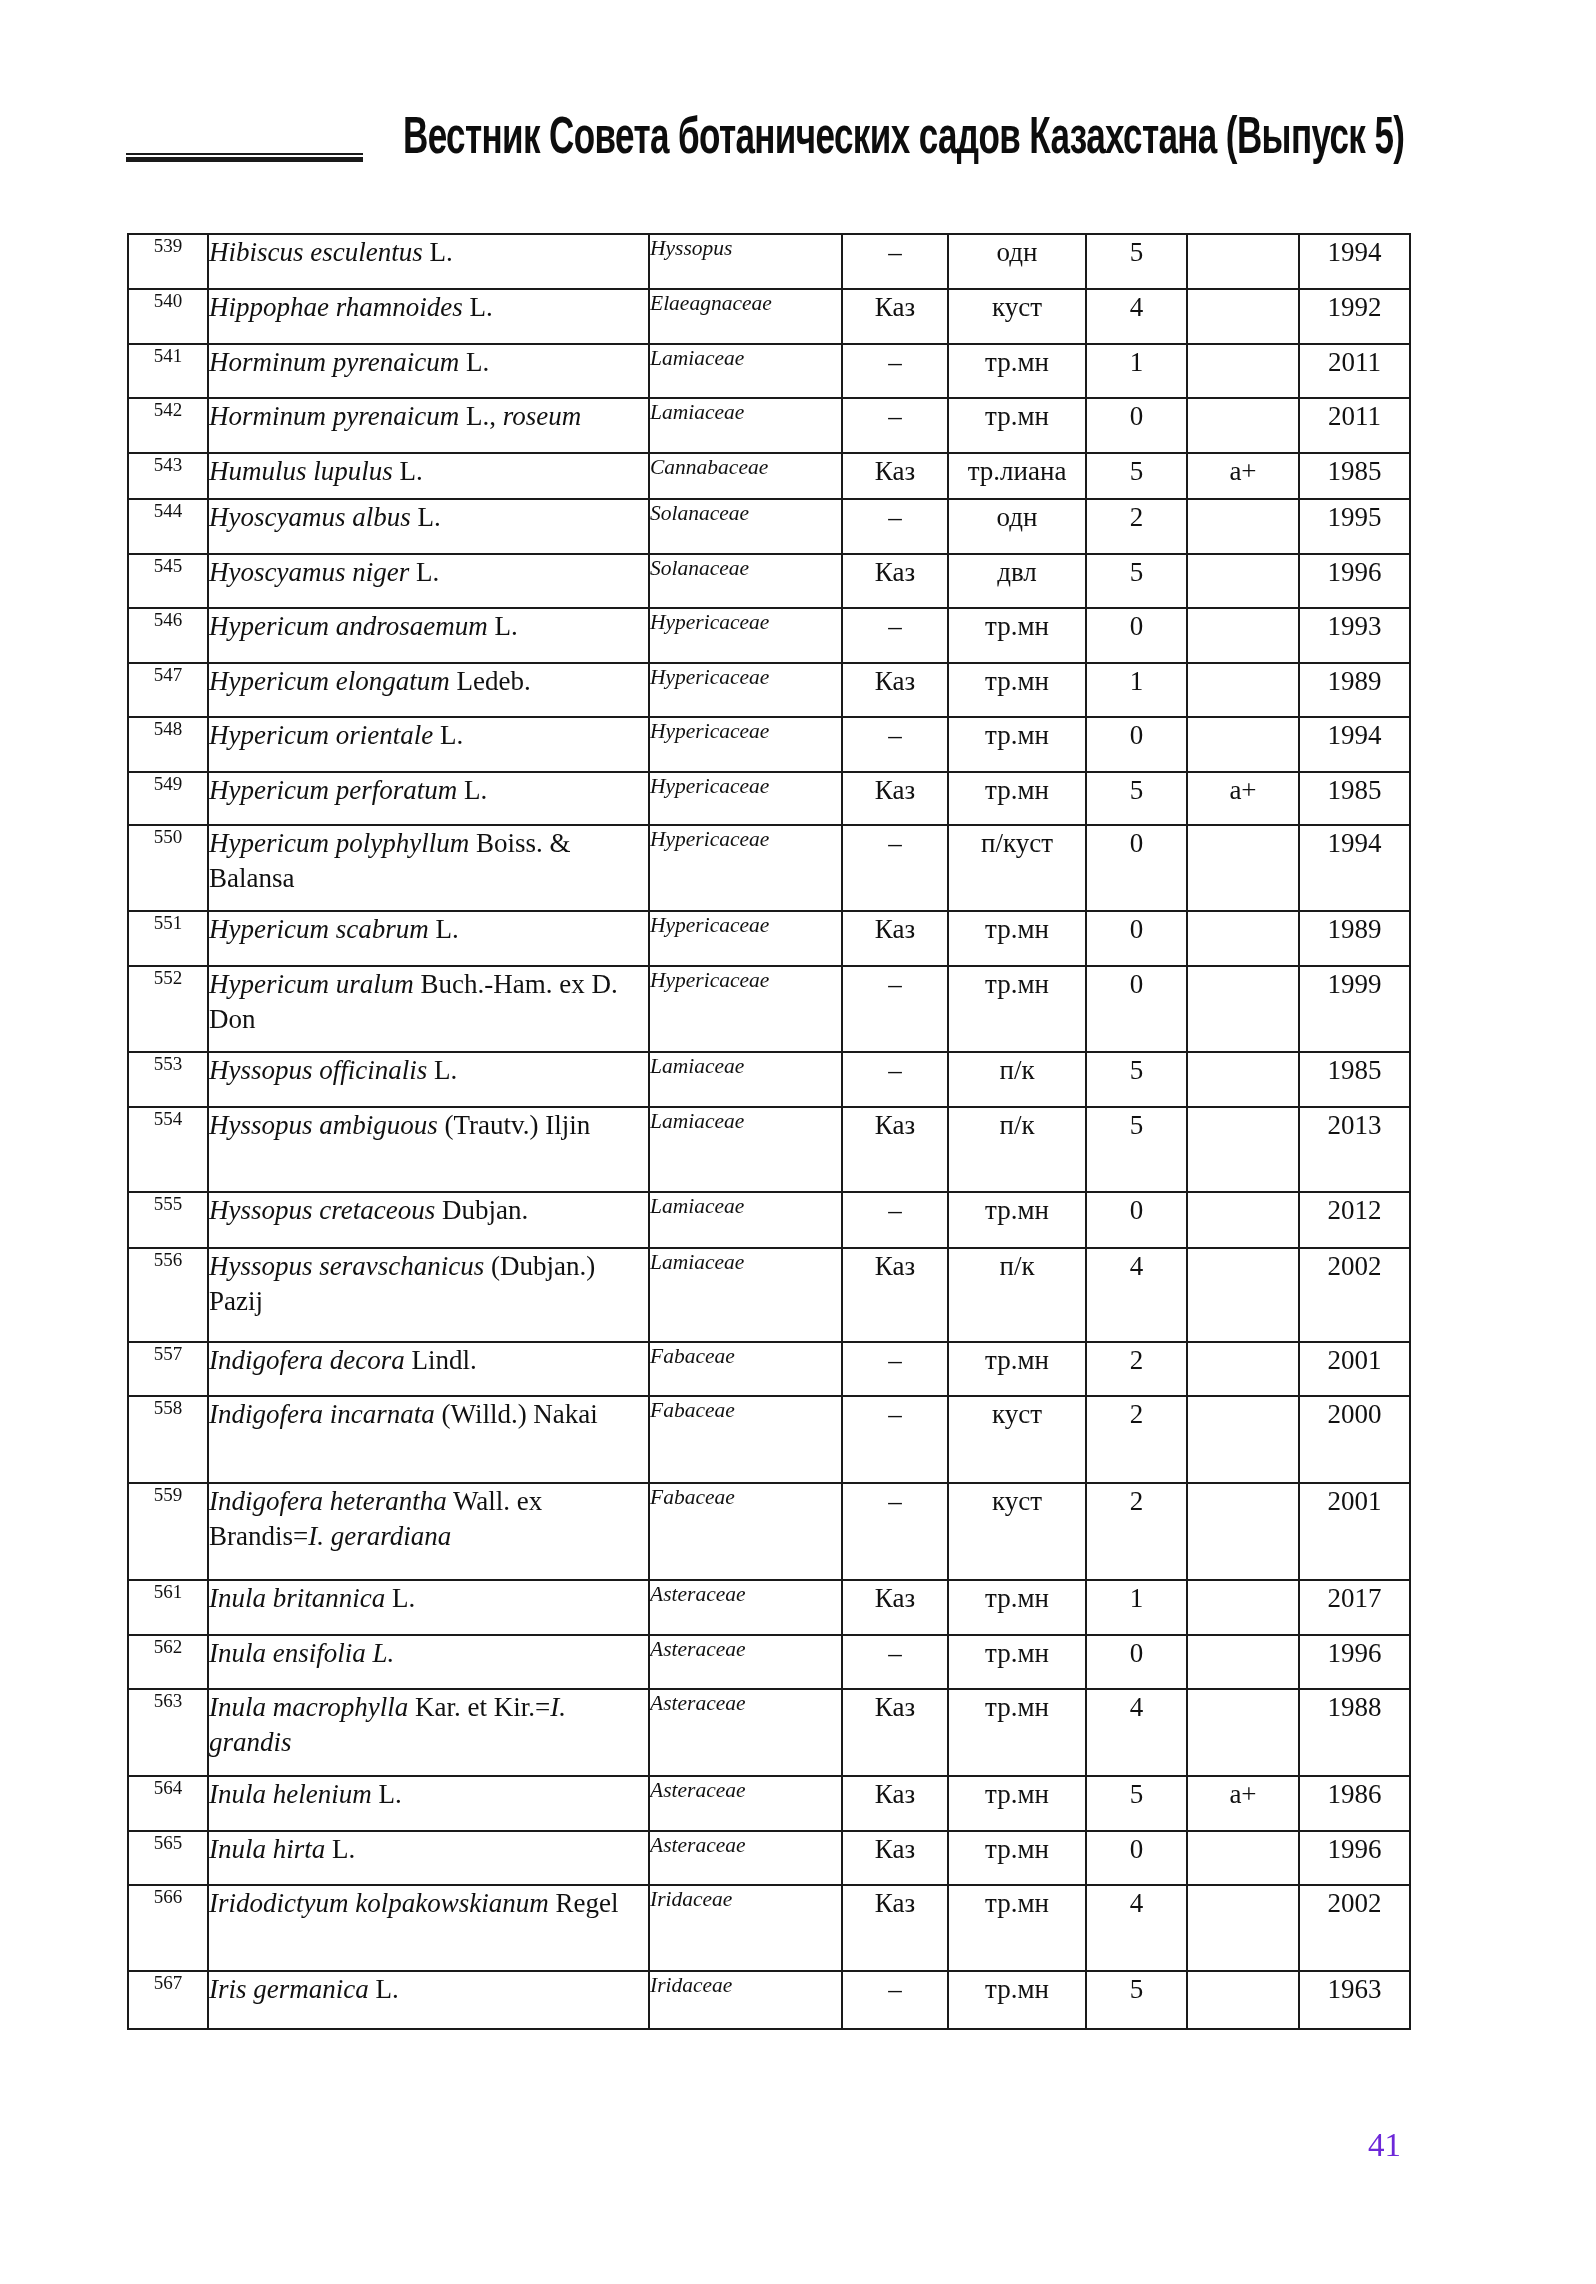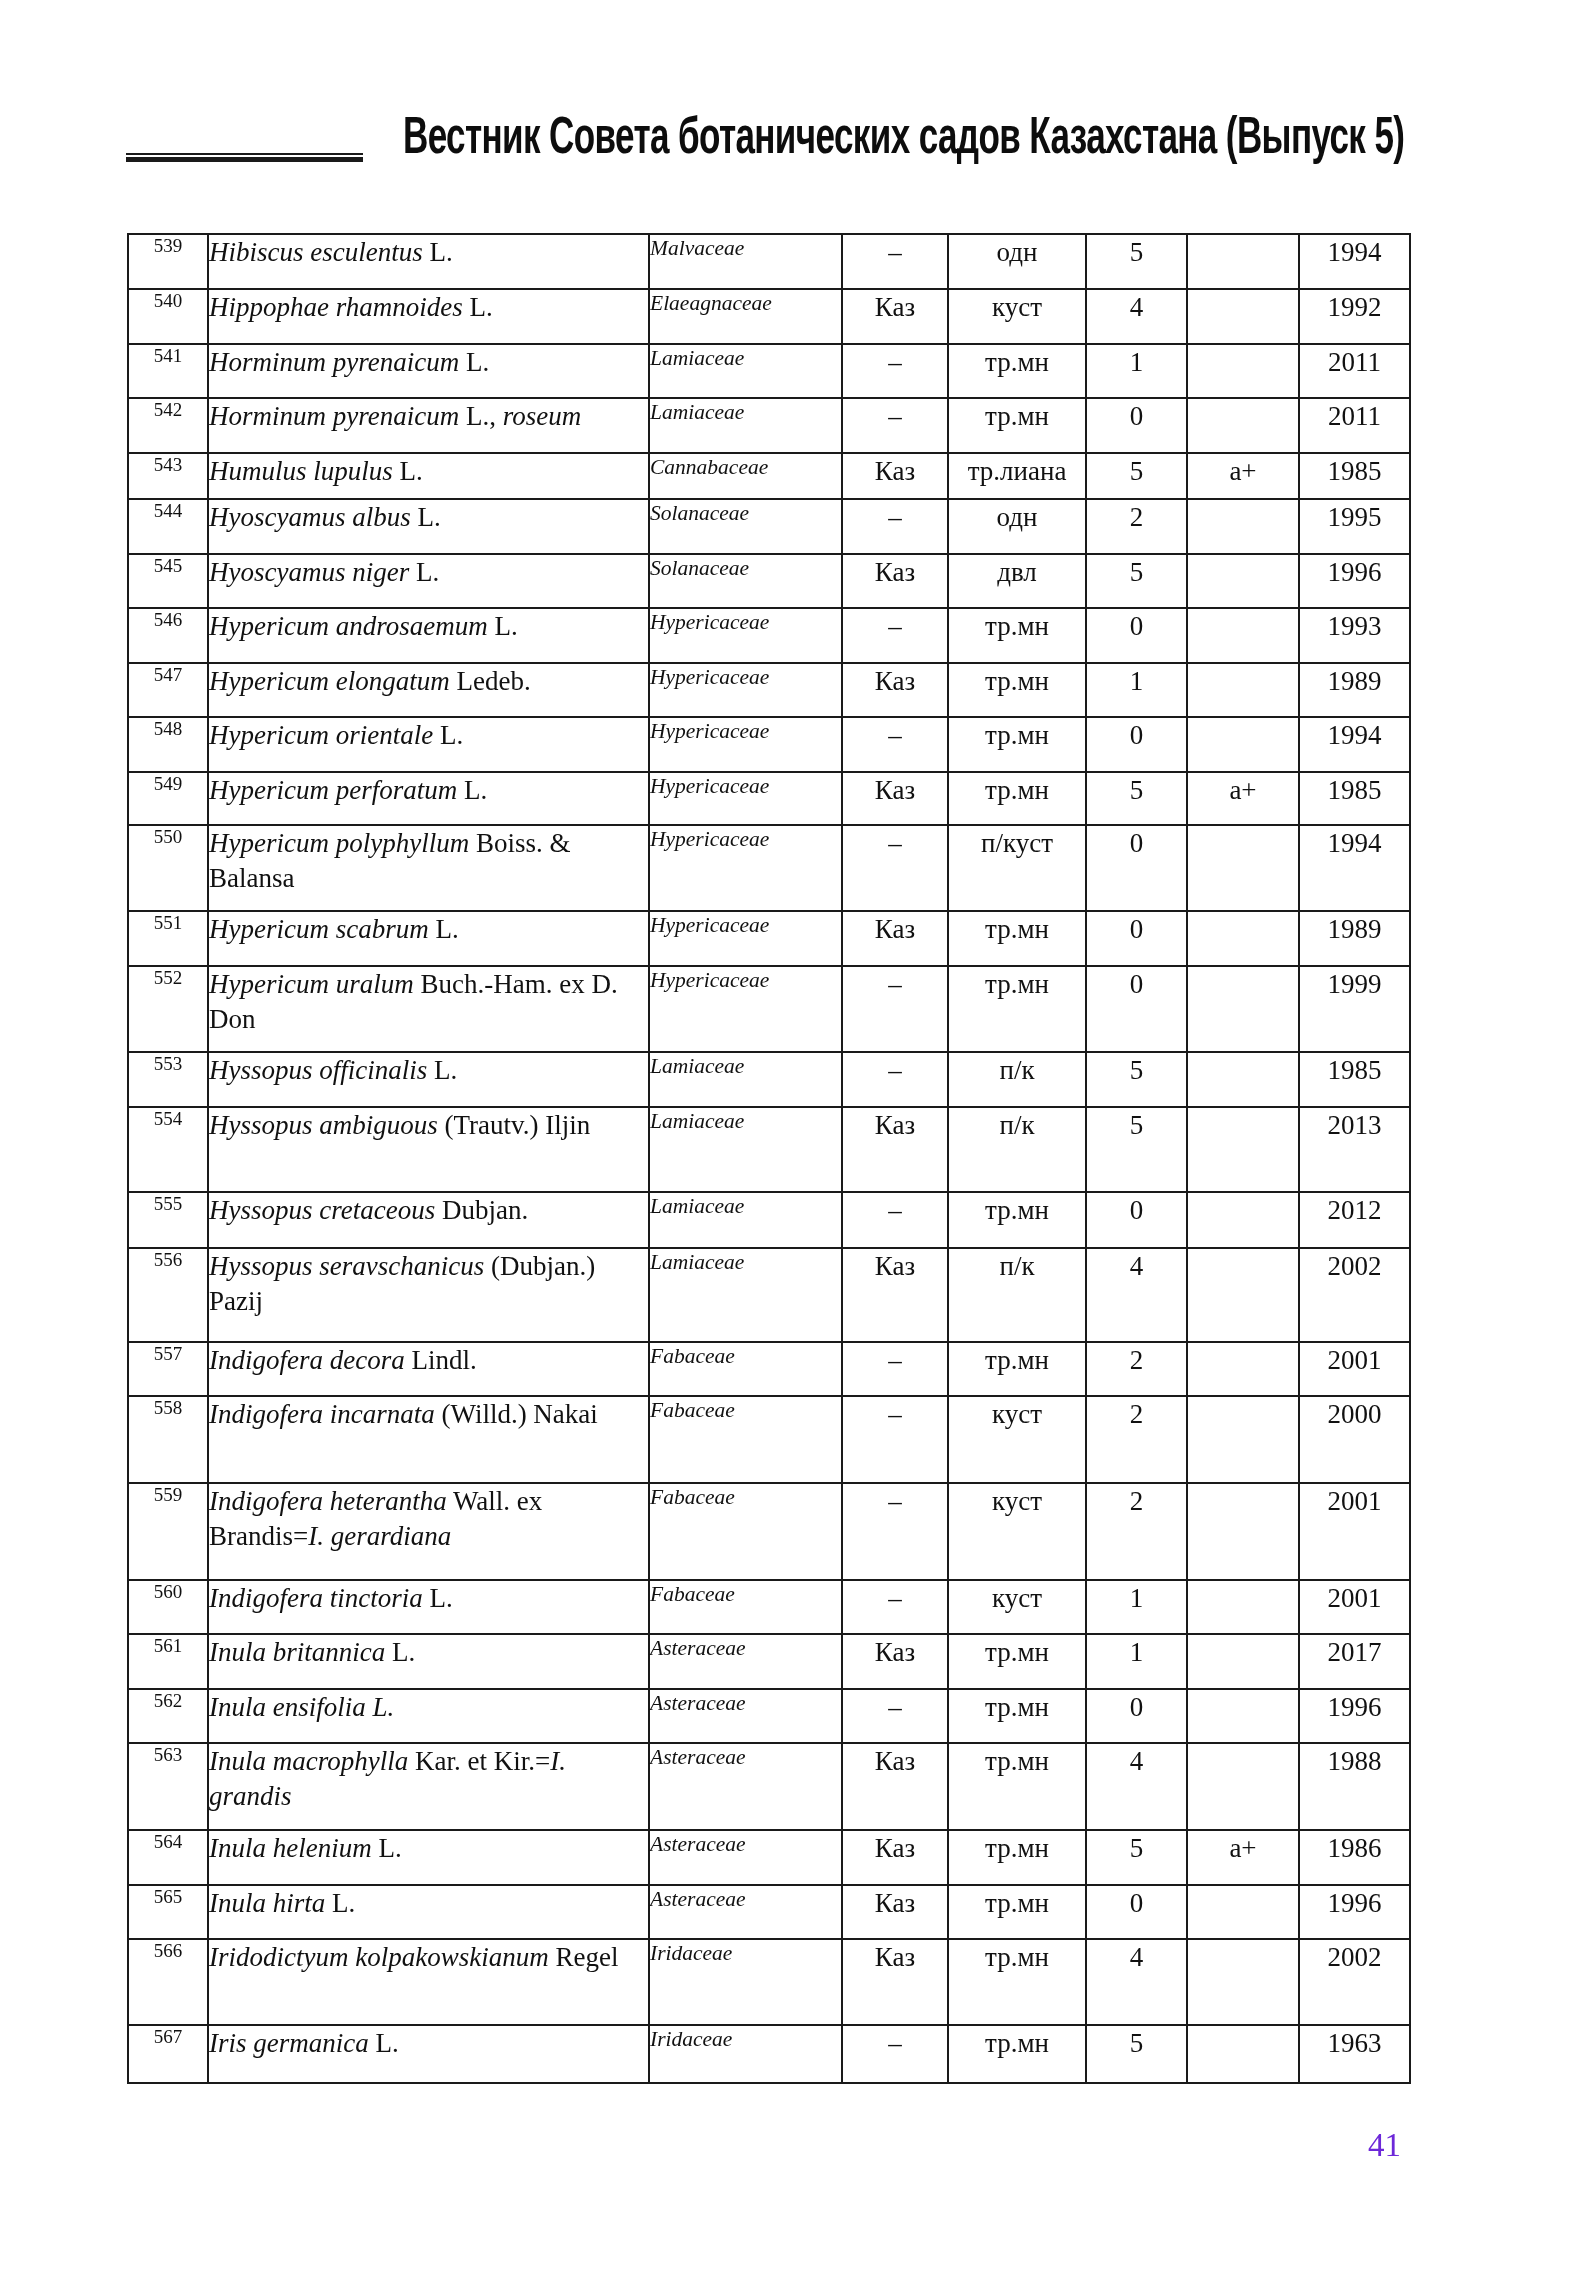--- a/index.html
+++ b/index.html
@@ -41,21 +41,21 @@
       <col style="width:106px">
     <col style="width:138px">
       <col style="width:101px">
       <col style="width:112px">
       <col style="width:111px">
   </colgroup>
   <tbody id="tbody">
       <tr style="height: 55px;">
         <td class="c-num">539</td>
         <td class="c-name"><span class="it">Hibiscus esculentus</span><span class="rm"> L.</span></td>
-        <td class="c-fam">Malvaceae</td>
+        <td class="c-fam">Hyssopus</td>
         <td class="c-c">–</td>
         <td class="c-c">одн</td>
         <td class="c-c">5</td>
         <td class="c-c"></td>
         <td class="c-year">1994</td>
       </tr>
       <tr style="height: 55px;">
         <td class="c-num">540</td>
         <td class="c-name"><span class="it">Hippophae rhamnoides</span><span class="rm"> L.</span></td>
         <td class="c-fam">Elaeagnaceae</td>
@@ -248,30 +248,20 @@
       <tr style="height: 97px;">
         <td class="c-num">559</td>
         <td class="c-name"><span class="it">Indigofera heterantha</span><span class="rm"> Wall. ex Brandis=</span><span class="it">I. gerardiana</span></td>
         <td class="c-fam">Fabaceae</td>
         <td class="c-c">–</td>
         <td class="c-c">куст</td>
         <td class="c-c">2</td>
         <td class="c-c"></td>
         <td class="c-year">2001</td>
       </tr>
-      <tr style="height: 54px;">
-        <td class="c-num">560</td>
-        <td class="c-name"><span class="it">Indigofera tinctoria</span><span class="rm"> L.</span></td>
-        <td class="c-fam">Fabaceae</td>
-        <td class="c-c">–</td>
-        <td class="c-c">куст</td>
-        <td class="c-c">1</td>
-        <td class="c-c"></td>
-        <td class="c-year">2001</td>
-      </tr>
       <tr style="height: 55px;">
         <td class="c-num">561</td>
         <td class="c-name"><span class="it">Inula britannica</span><span class="rm"> L.</span></td>
         <td class="c-fam">Asteraceae</td>
         <td class="c-c">Каз</td>
         <td class="c-c">тр.мн</td>
         <td class="c-c">1</td>
         <td class="c-c"></td>
         <td class="c-year">2017</td>
       </tr>

